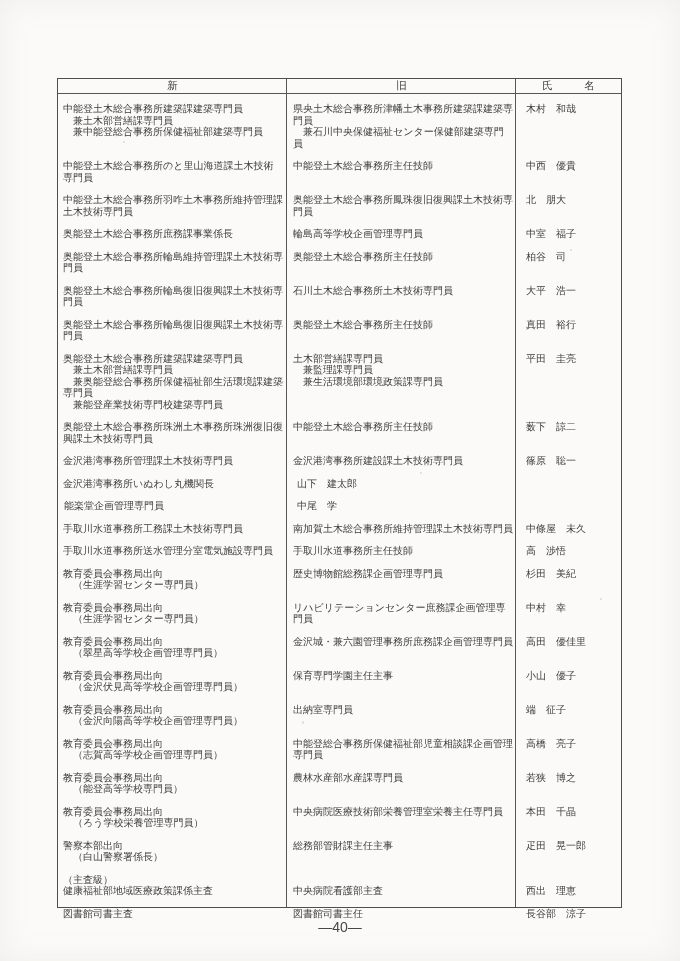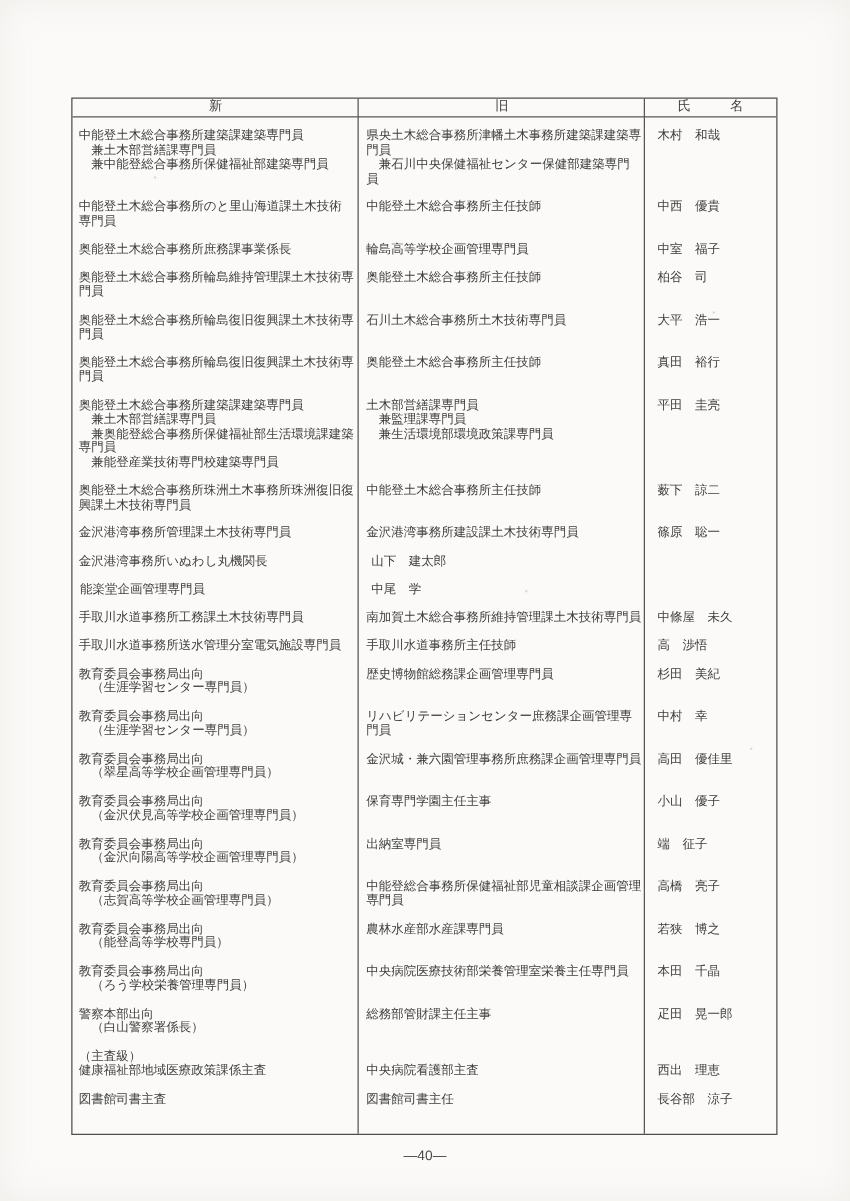--- a/index.html
+++ b/index.html
@@ -74,21 +74,21 @@
     flex: 1;
     padding-left: 10px;
     padding-right: 2px;
   }
   .page-footer {
     position: absolute;
     top: 919px;
     left: 0;
     right: 0;
     text-align: center;
-    font-size: 11px;
+    font-size: 14px;
     color: #474747;
   }
   .speck {
     position: absolute;
     border-radius: 50%;
     background: rgba(110,110,110,0.22);
   }
 </style>
 </head>
 <body>
@@ -114,20 +114,25 @@
 　兼石川中央保健福祉センター保健部建築専門員</div>
     <div class="cell c-name">木村　和哉</div>
   </div>
 
   <div class="row">
     <div class="cell c-new">中能登土木総合事務所のと里山海道課土木技術専門員</div>
     <div class="cell c-old">中能登土木総合事務所主任技師</div>
     <div class="cell c-name">中西　優貴</div>
   </div>
 
+  <div class="row">
+    <div class="cell c-new">中能登土木総合事務所羽咋土木事務所維持管理課土木技術専門員</div>
+    <div class="cell c-old">奥能登土木総合事務所鳳珠復旧復興課土木技術専門員</div>
+    <div class="cell c-name">北　朋大</div>
+  </div>
 
   <div class="row">
     <div class="cell c-new">奥能登土木総合事務所庶務課事業係長</div>
     <div class="cell c-old">輪島高等学校企画管理専門員</div>
     <div class="cell c-name">中室　福子</div>
   </div>
 
   <div class="row">
     <div class="cell c-new">奥能登土木総合事務所輪島維持管理課土木技術専門員</div>
     <div class="cell c-old">奥能登土木総合事務所主任技師</div>

